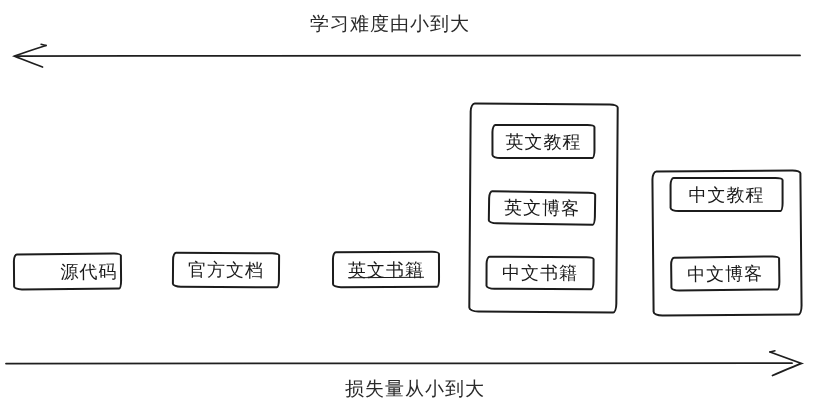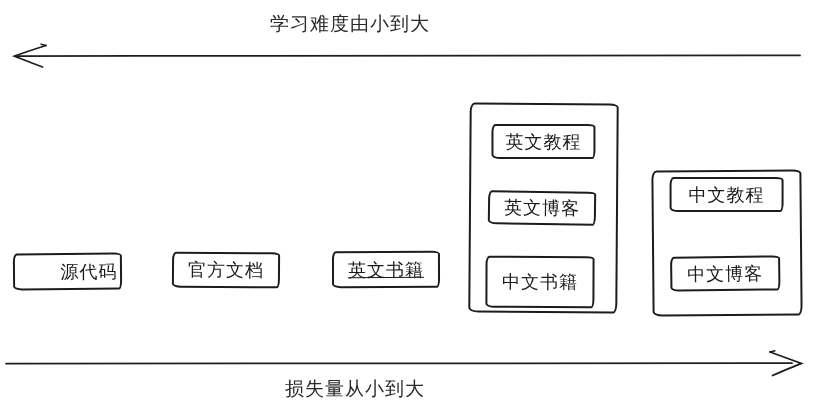--- a/index.html
+++ b/index.html
@@ -14,21 +14,21 @@
     height: 414px;
     background: #ffffff;
     overflow: hidden;
     color: #1a1a1a;
   }
   .axis-label {
     position: absolute;
     font-size: 19px;
     letter-spacing: 1px;
     color: #2a2a2a;
-    text-align: left;
+    text-align: right;
     white-space: nowrap;
   }
   .axis-label.top { left: 270px; top: 11px; width: 200px; }
   .axis-label.bottom { left: 285px; top: 376px; width: 200px; }
   .arrow-svg { position: absolute; left: 0; }
   .arrow-svg.top { top: 40px; }
   .arrow-svg.bottom { top: 348px; }
   .sketch-box {
     position: absolute;
     border: 2px solid #1c1c1c;
@@ -79,21 +79,21 @@
     <span>英文书籍</span>
   </div>
 
   <div class="group-box r-pos" style="left:469px; top:103px; width:149px; height:210px;">
     <div class="sketch-box r-neg" style="left:20px; top:19px; width:104px; height:35px;">
       <span>英文教程</span>
     </div>
     <div class="sketch-box r-pos" style="left:17px; top:86px; width:108px; height:34px;">
       <span>英文博客</span>
     </div>
-    <div class="sketch-box r-none" style="left:15px; top:151px; width:109px; height:52px;">
+    <div class="sketch-box r-none" style="left:15px; top:151px; width:109px; height:34px;">
       <span>中文书籍</span>
     </div>
   </div>
 
   <div class="group-box r-neg" style="left:652px; top:170px; width:150px; height:146px;">
     <div class="sketch-box r-pos" style="left:16px; top:5px; width:114px; height:35px;align-items:center;">
       <span>中文教程</span>
     </div>
     <div class="sketch-box r-none" style="left:16px; top:84px; width:110px; height:35px;">
       <span>中文博客</span>

